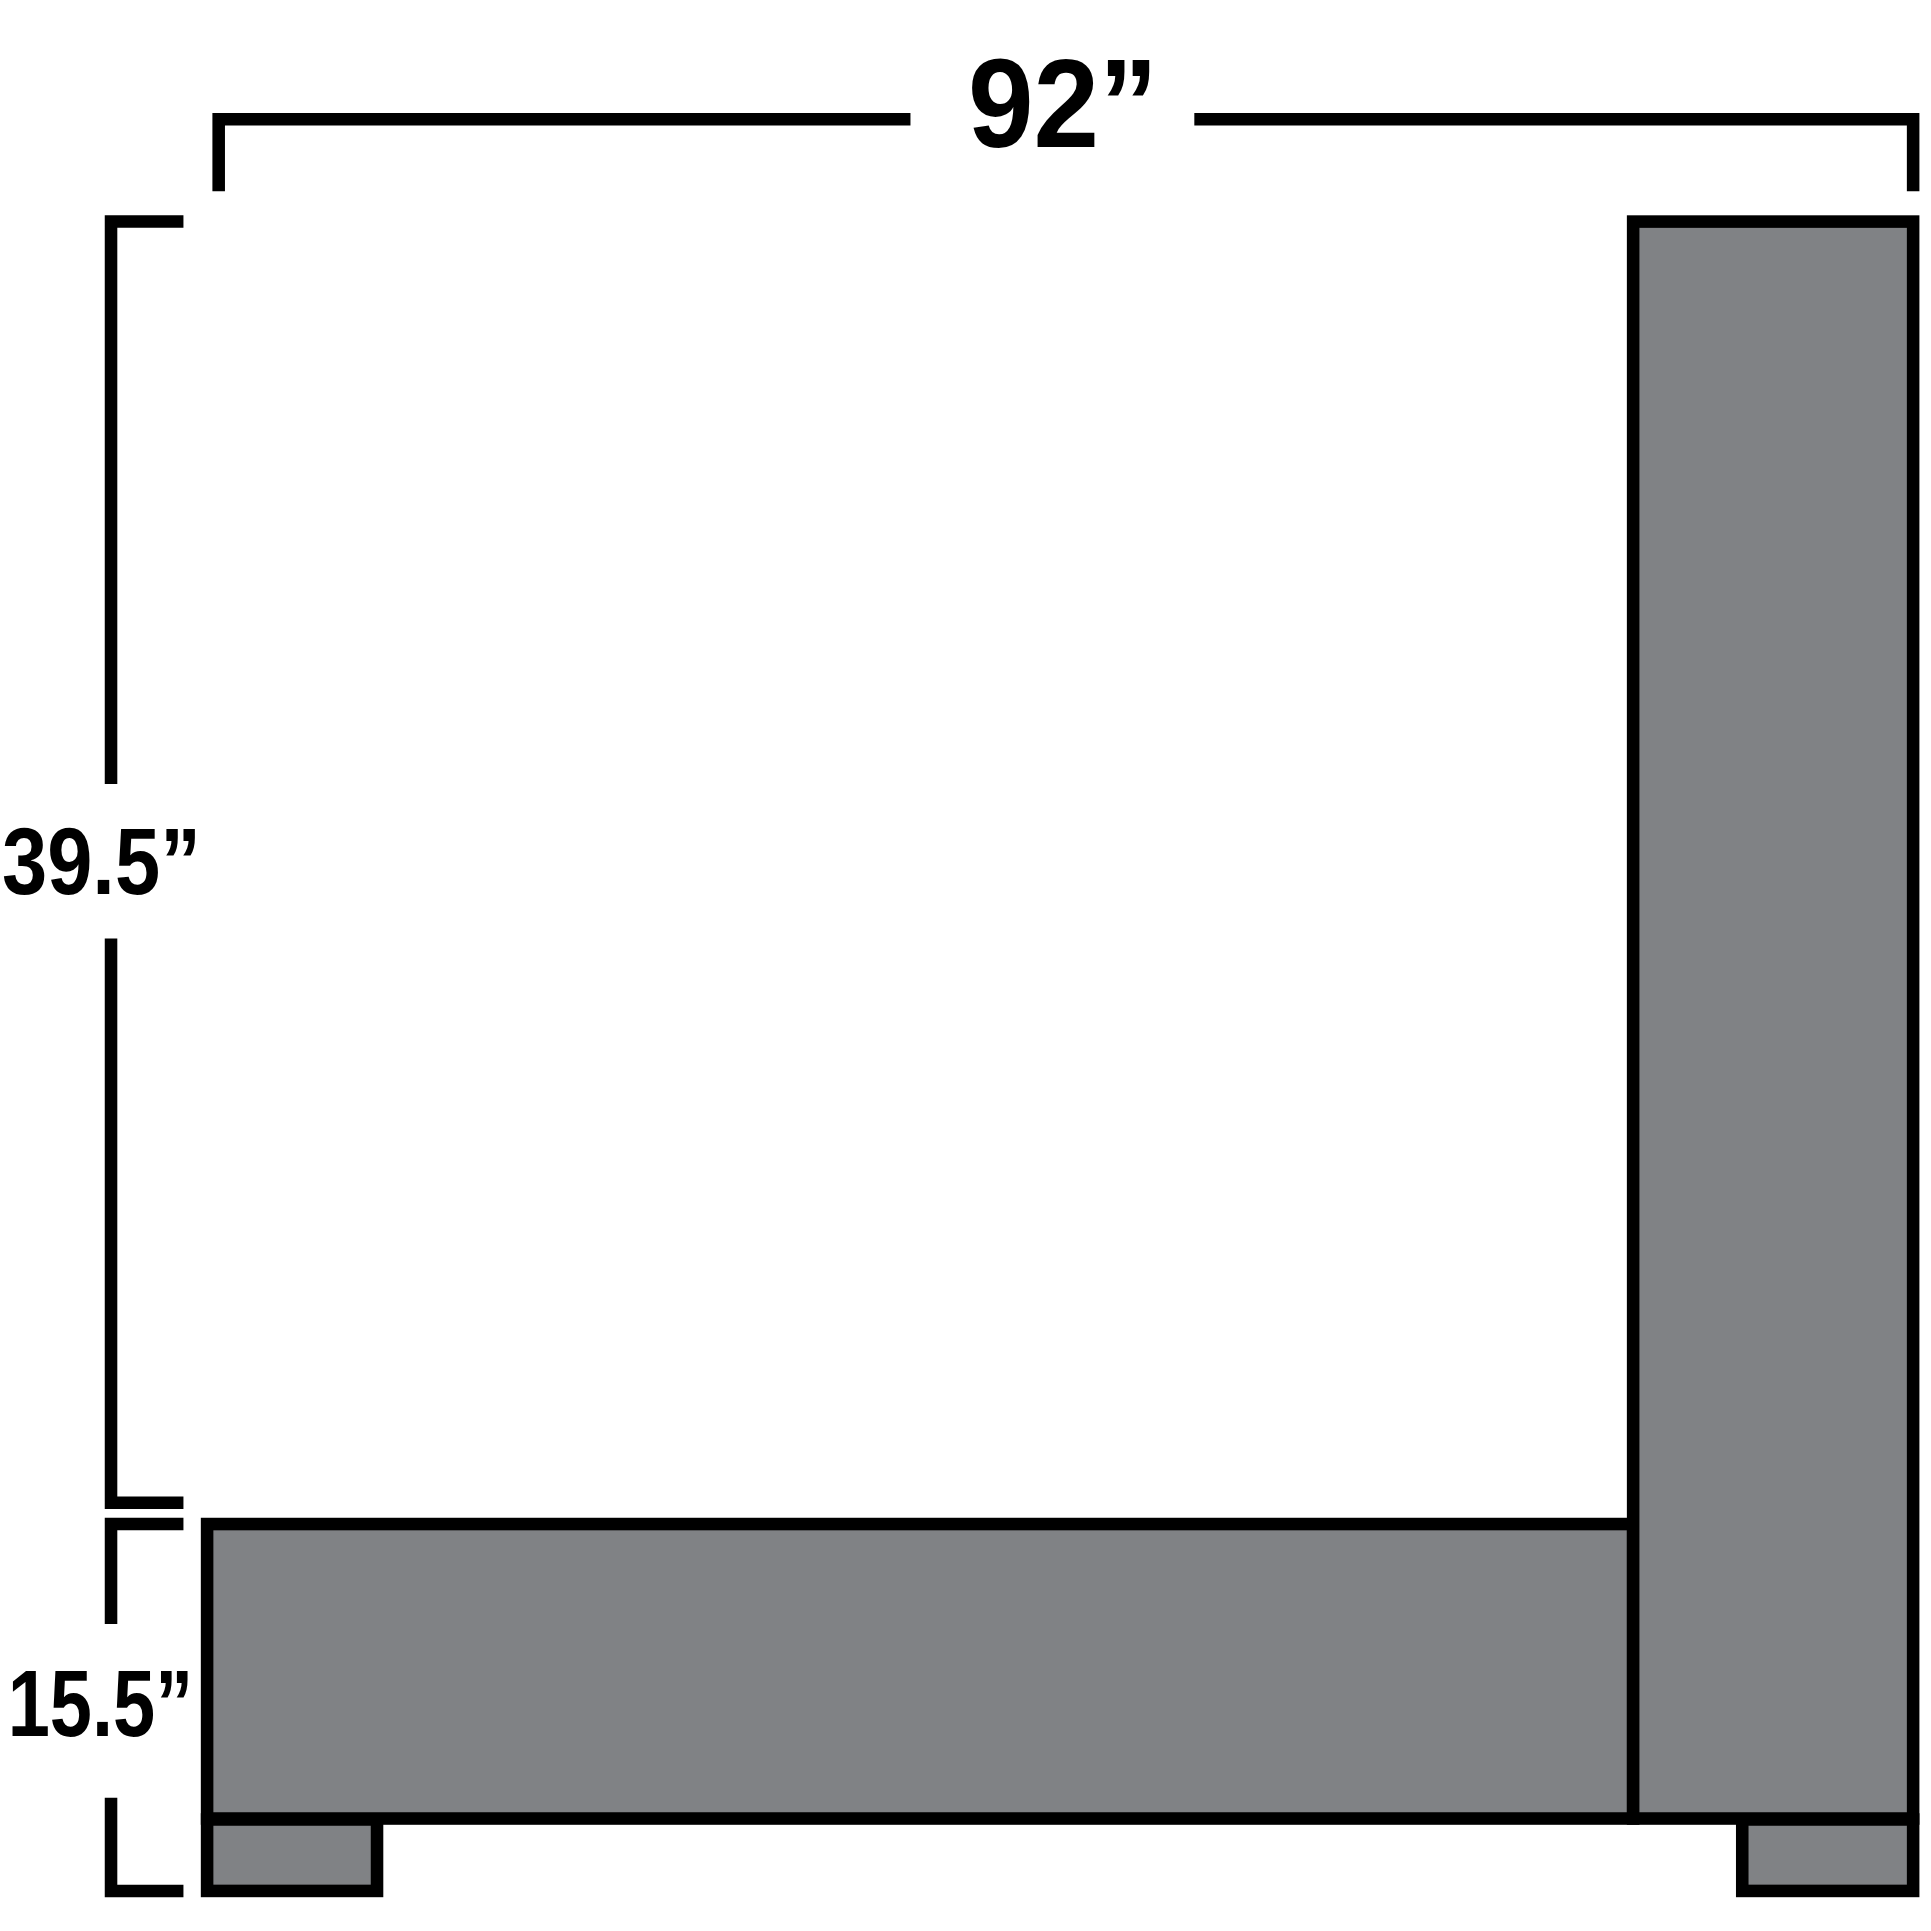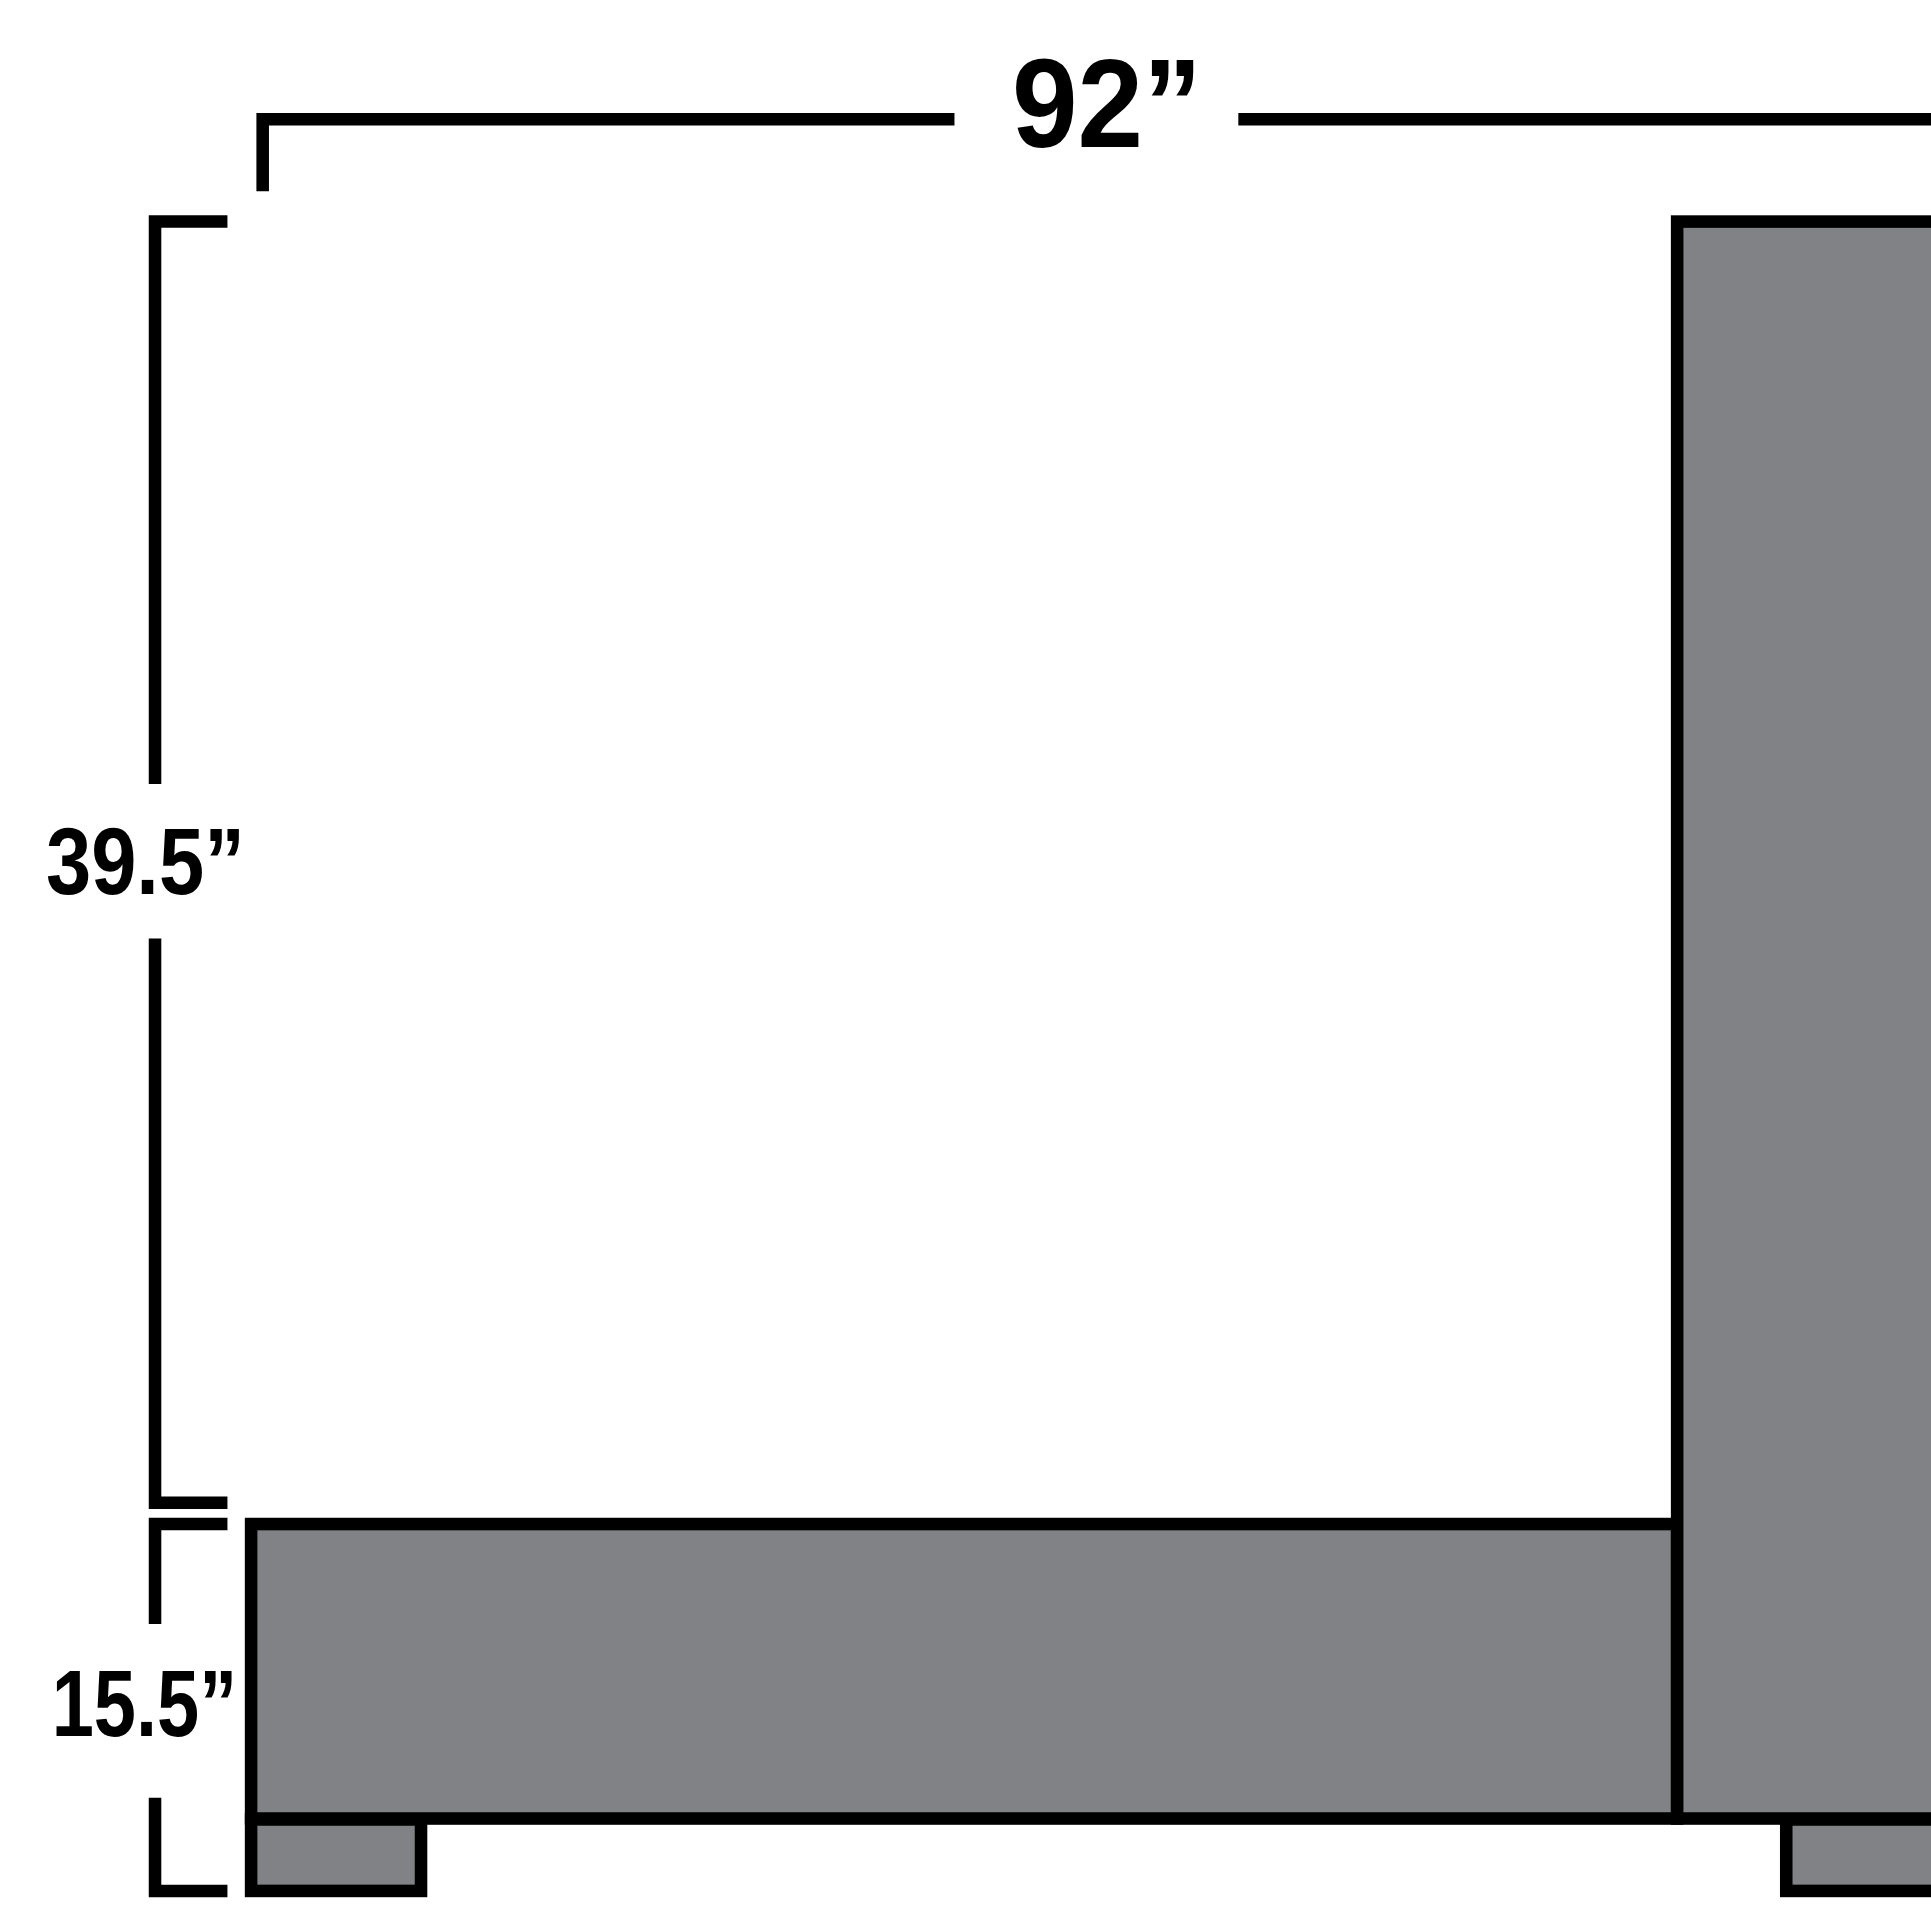--- a/index.html
+++ b/index.html
@@ -5,21 +5,20 @@
   html, body {
     margin: 0;
     padding: 0;
     background: #ffffff;
   }
   .stage {
     width: 1535px;
     height: 1931px;
     position: relative;
     background: #ffffff;
-    padding-left: 44px;
   }
   svg { display: block; }
   .dim-label {
     font-family: "Liberation Sans", sans-serif;
     font-weight: 700;
   }
   .dim-label-lg { font-size: 130px; }
   .dim-label-md { font-size: 97px; }
 </style>
 </head>

